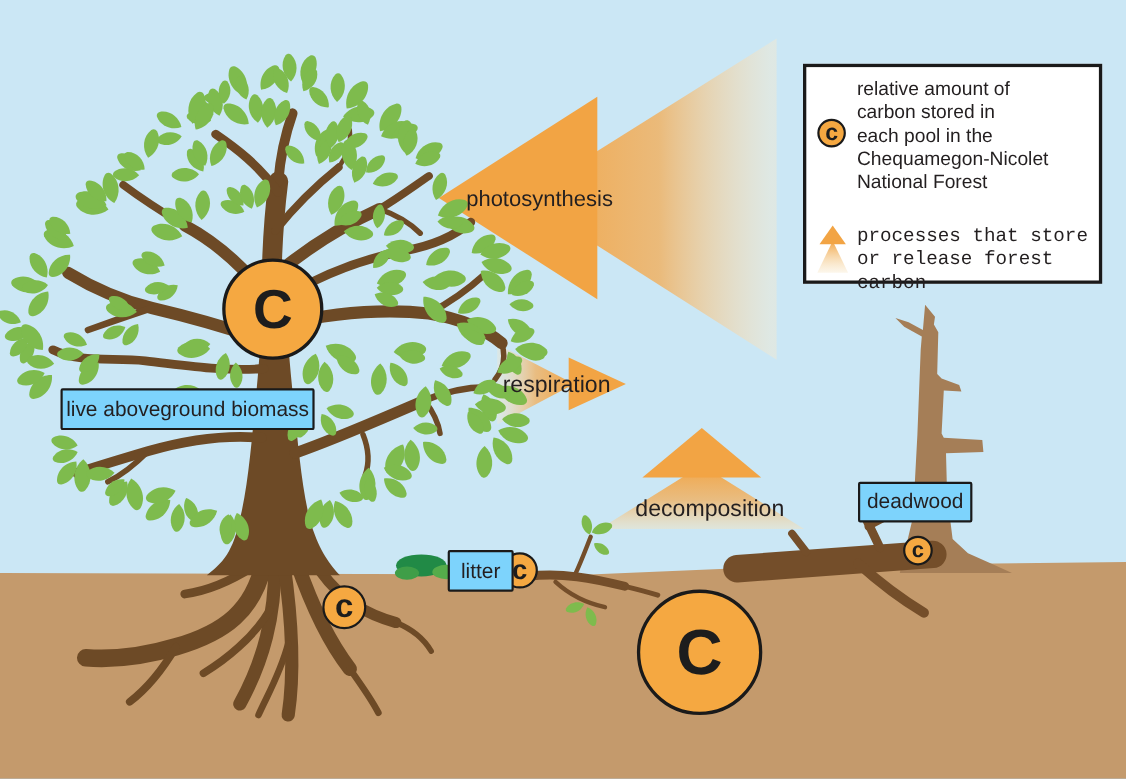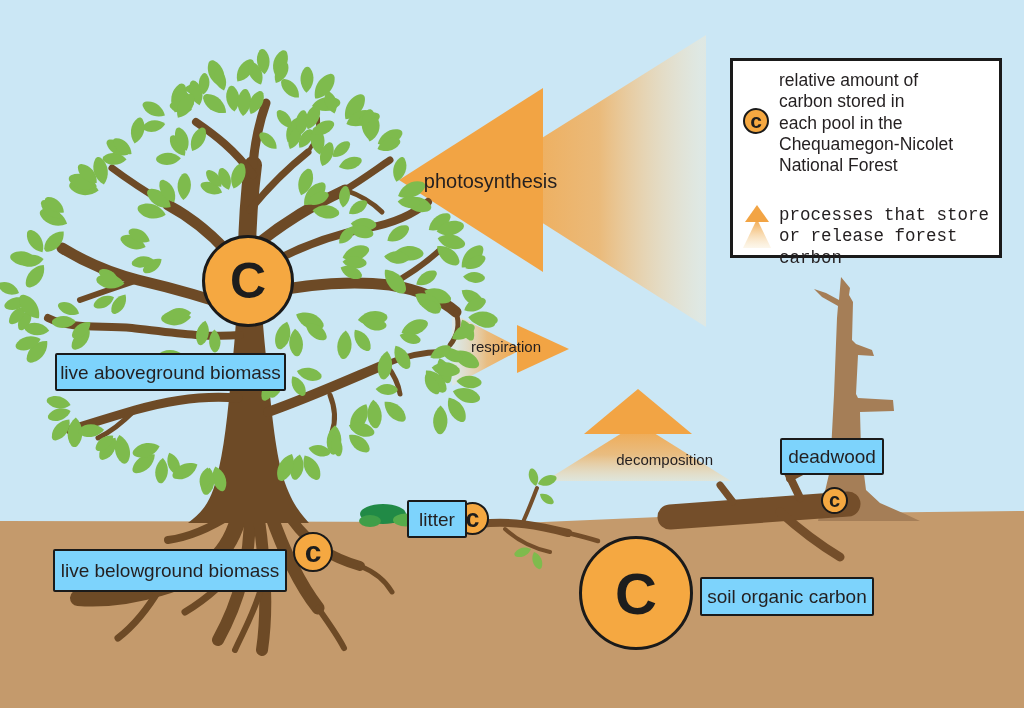--- a/index.html
+++ b/index.html
@@ -2,21 +2,21 @@
 <html><head>
 <meta charset="utf-8">
 <style>
   html,body{margin:0;padding:0;background:#888;}
   .stage{position:relative;width:1024px;height:708px;overflow:hidden;
          font-family:"Liberation Sans","DejaVu Sans",sans-serif;color:#231f20;}
   .stage svg.scene{position:absolute;left:0;top:0;}
   .label-box{position:absolute;display:flex;align-items:center;justify-content:center;
              background:#7dd3fc;border:2.5px solid #1a1a1a;border-radius:2px;
              font-size:19px;line-height:1;white-space:nowrap;z-index:30;}
-  .arrow-label{position:absolute;text-align:center;font-size:15px;line-height:1;z-index:25;}
+  .arrow-label{position:absolute;text-align:center;font-size:21px;line-height:1;z-index:25;}
   .pool{position:absolute;display:flex;align-items:center;justify-content:center;
         background:#F5A841;border:3px solid #1a1a1a;border-radius:50%;
         font-weight:700;color:#1d1d1d;z-index:20;box-sizing:border-box;}
   .pool.small{border-width:2.5px;}
   .legend{position:absolute;left:730px;top:58px;width:272px;height:200px;
           background:#ffffff;border:3px solid #1a1a1a;box-sizing:border-box;z-index:40;}
   .legend .pool{position:absolute;left:10px;top:47px;width:26px;height:26px;
                 font-size:21px;border-width:2px;z-index:41;}
   .legend-text{position:absolute;left:46px;top:9px;width:215px;font-size:17.5px;
                line-height:1.22;white-space:pre-line;}
@@ -354,24 +354,22 @@
     <span>c</span>
   </div>
   <div class="pool small" style="left:456px;top:502px;width:33px;height:33px;font-size:25px;">
     <span>c</span>
   </div>
   <div class="pool small" style="left:821px;top:487px;width:27px;height:27px;font-size:20px;">
     <span>c</span>
   </div>
 
   <div class="label-box" style="left:55px;top:353px;width:227px;height:34px;">live aboveground biomass</div>
-  <div class="label-box" style="left:53px;top:549px;width:230px;height:39px;">live belowground biomass</div>
   <div class="label-box" style="left:407px;top:459px;width:56px;height:34px;margin-top:41px;">litter</div>
   <div class="label-box" style="left:780px;top:438px;width:100px;height:33px;">deadwood</div>
-  <div class="label-box" style="left:700px;top:577px;width:170px;height:35px;">soil organic carbon</div>
 
   <div class="arrow-label" style="left:418px;top:171px;width:145px;font-size:20px;">photosynthesis</div>
   <div class="arrow-label" style="left:446px;top:339px;width:120px;">respiration</div>
   <div class="arrow-label" style="left:573px;top:452px;width:140px;text-align:right;">decomposition</div>
 
   <div class="legend">
     <div class="pool small">
       <span>c</span>
     </div>
     <div class="legend-text">relative amount of

